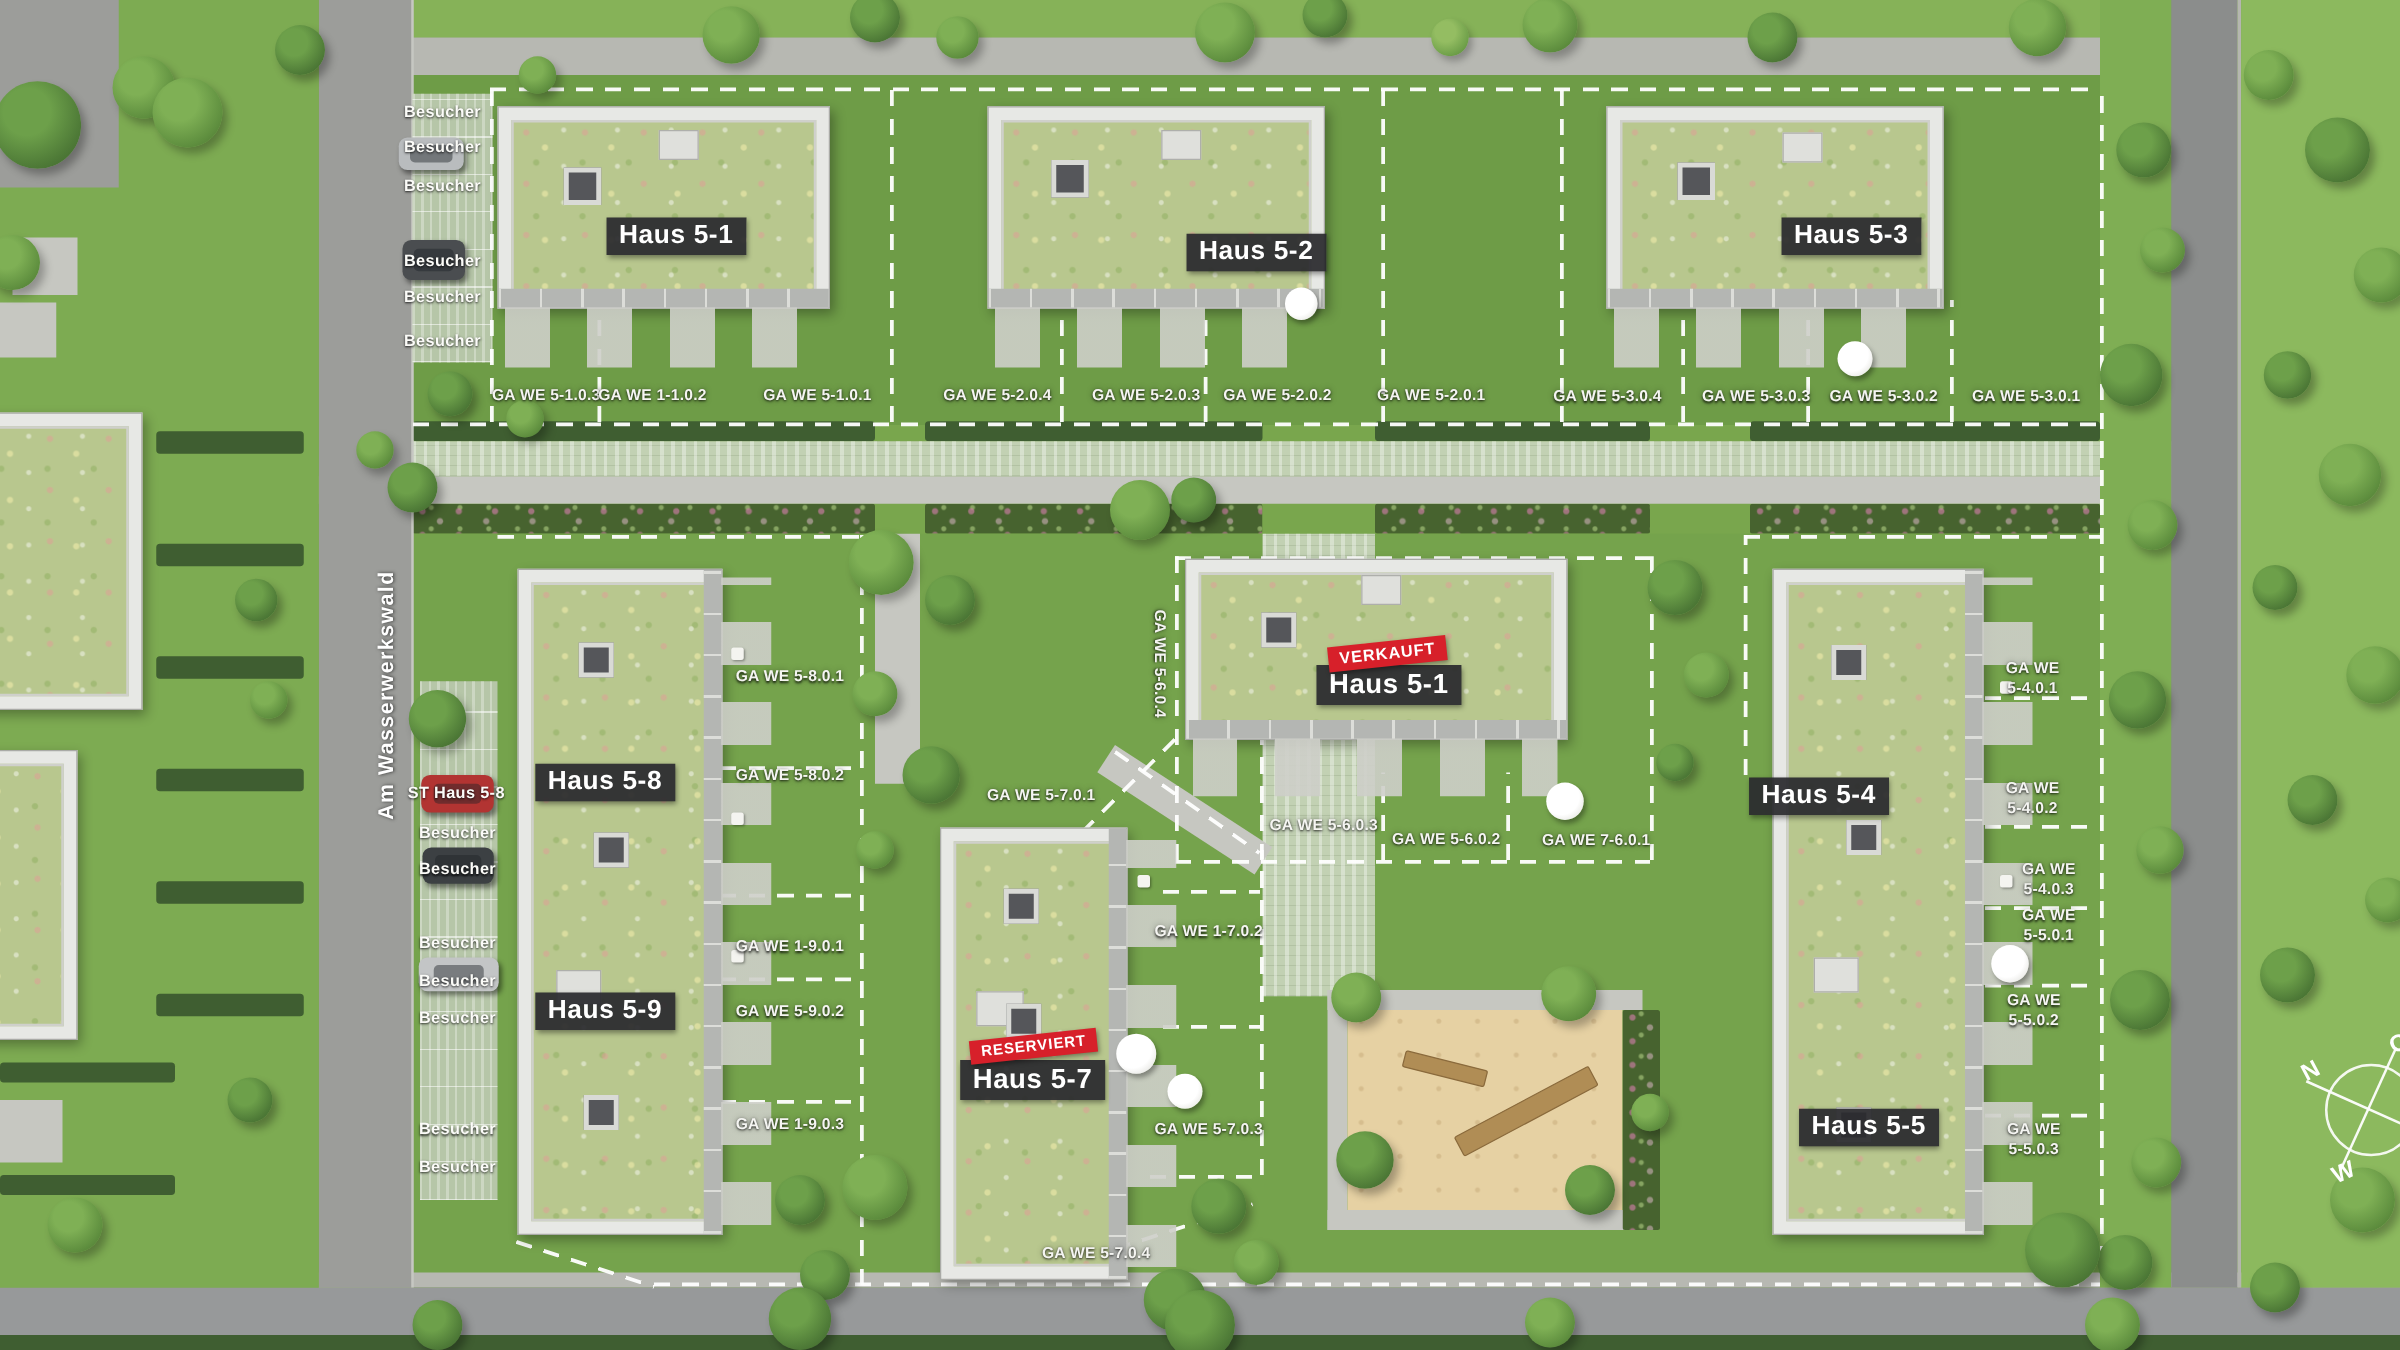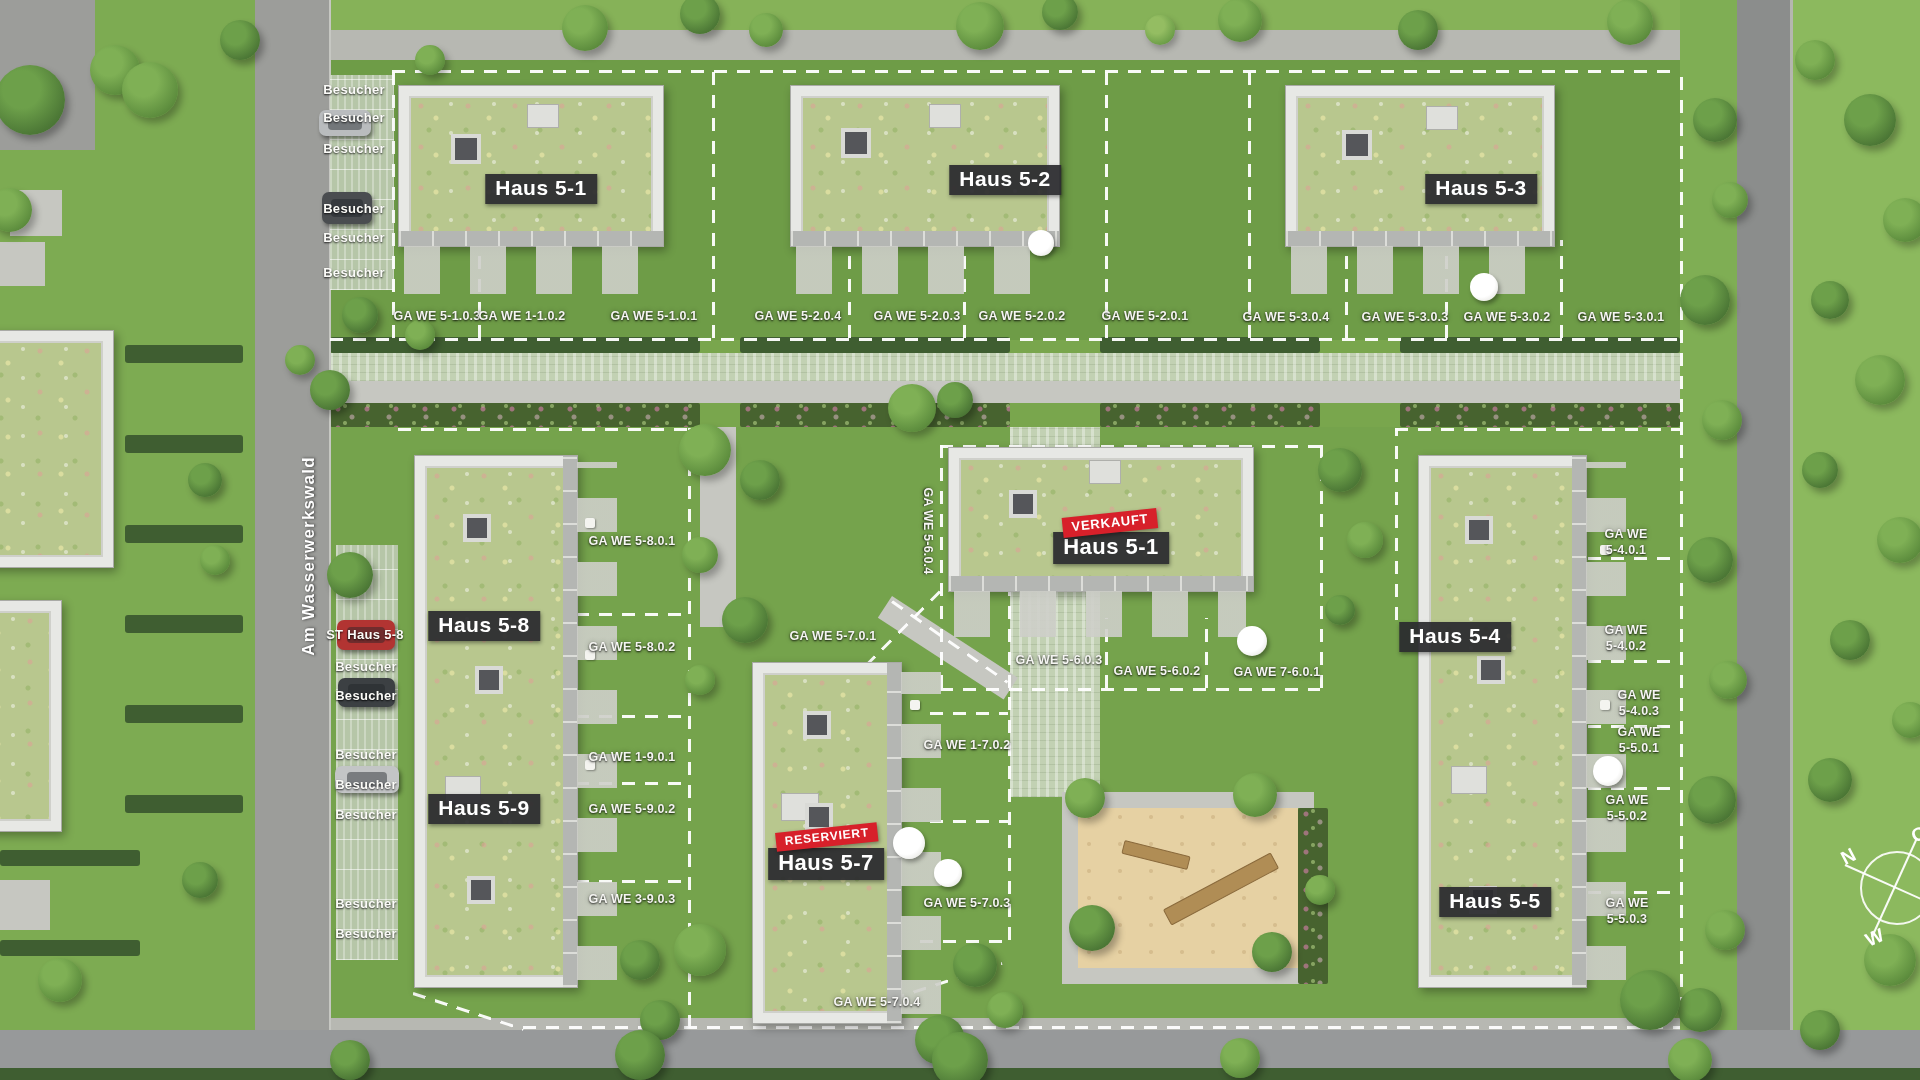--- a/index.html
+++ b/index.html
@@ -367,24 +367,24 @@
       <div class="gawe-label" style="left: 654px; top: 317px;">GA WE 5-1.0.1</div>
       <div class="gawe-label" style="left: 798px; top: 317px;">GA WE 5-2.0.4</div>
       <div class="gawe-label" style="left: 917px; top: 317px;">GA WE 5-2.0.3</div>
       <div class="gawe-label" style="left: 1022px; top: 317px;">GA WE 5-2.0.2</div>
       <div class="gawe-label" style="left: 1145px; top: 317px;">GA WE 5-2.0.1</div>
       <div class="gawe-label" style="left: 1286px; top: 318px;">GA WE 5-3.0.4</div>
       <div class="gawe-label" style="left: 1405px; top: 318px;">GA WE 5-3.0.3</div>
       <div class="gawe-label" style="left: 1507px; top: 318px;">GA WE 5-3.0.2</div>
       <div class="gawe-label" style="left: 1621px; top: 318px;">GA WE 5-3.0.1</div>
       <div class="gawe-label" style="left: 632px; top: 542px;">GA WE 5-8.0.1</div>
-      <div class="gawe-label" style="left: 632px; top: 648px;">GA WE 5-8.0.2</div>
+      <div class="gawe-label" style="left: 632px; top: 621px;">GA WE 5-8.0.2</div>
       <div class="gawe-label" style="left: 632px; top: 758px;">GA WE 1-9.0.1</div>
       <div class="gawe-label" style="left: 632px; top: 810px;">GA WE 5-9.0.2</div>
-      <div class="gawe-label" style="left: 632px; top: 900px;">GA WE 3-9.0.3</div>
+      <div class="gawe-label" style="left: 632px; top: 900px;">GA WE 1-9.0.3</div>
       <div class="gawe-label" style="left: 833px; top: 637px;">GA WE 5-7.0.1</div>
       <div class="gawe-label" style="left: 967px; top: 746px;">GA WE 1-7.0.2</div>
       <div class="gawe-label" style="left: 967px; top: 904px;">GA WE 5-7.0.3</div>
       <div class="gawe-label" style="left: 877px; top: 1003px;">GA WE 5-7.0.4</div>
       <div class="gawe-label" style="left: 927px; top: 531px; transform: translate(-50%, -50%) rotate(90deg);">GA WE 5-6.0.4</div>
       <div class="gawe-label" style="left: 1059px; top: 661px;">GA WE 5-6.0.3</div>
       <div class="gawe-label" style="left: 1157px; top: 672px;">GA WE 5-6.0.2</div>
       <div class="gawe-label" style="left: 1277px; top: 673px;">GA WE 7-6.0.1</div>
       <div class="gawe-label" style="left: 1626px; top: 543px;">GA WE
 5-4.0.1</div>
@@ -406,21 +406,21 @@
       <div class="visitor-label" style="left: 354px; top: 272px;">Besucher</div>
       <div class="visitor-label" style="left: 366px; top: 666px;">Besucher</div>
       <div class="visitor-label" style="left: 366px; top: 695px;">Besucher</div>
       <div class="visitor-label" style="left: 366px; top: 754px;">Besucher</div>
       <div class="visitor-label" style="left: 366px; top: 784px;">Besucher</div>
       <div class="visitor-label" style="left: 366px; top: 814px;">Besucher</div>
       <div class="visitor-label" style="left: 366px; top: 903px;">Besucher</div>
       <div class="visitor-label" style="left: 366px; top: 933px;">Besucher</div>
       <div class="visitor-label" style="left: 365px; top: 634px;">ST Haus 5-8</div>
       <div class="house-badge" style="left: 541px; top: 189px;">Haus 5-1</div>
-      <div class="house-badge" style="left: 1005px; top: 180px;">Haus 5-2</div>
+      <div class="house-badge" style="left: 1005px; top: 202px;">Haus 5-2</div>
       <div class="house-badge" style="left: 1481px; top: 189px;">Haus 5-3</div>
       <div class="house-badge" style="left: 484px; top: 626px;">Haus 5-8</div>
       <div class="house-badge" style="left: 484px; top: 809px;">Haus 5-9</div>
       <div class="house-badge" style="left: 1111px; top: 548px; font-size: 22px;">Haus 5-1</div>
       <div class="status-flag" style="left: 1110px; top: 523px; transform: translate(-50%, -50%) rotate(-6deg);">VERKAUFT</div>
       <div class="house-badge" style="left: 826px; top: 864px; font-size: 22px;">Haus 5-7</div>
       <div class="status-flag" style="left: 827px; top: 837px; transform: translate(-50%, -50%) rotate(-6deg); font-size: 12px;">RESERVIERT</div>
       <div class="house-badge" style="left: 1455px; top: 637px;">Haus 5-4</div>
       <div class="house-badge" style="left: 1495px; top: 902px;">Haus 5-5</div>
     </div>

